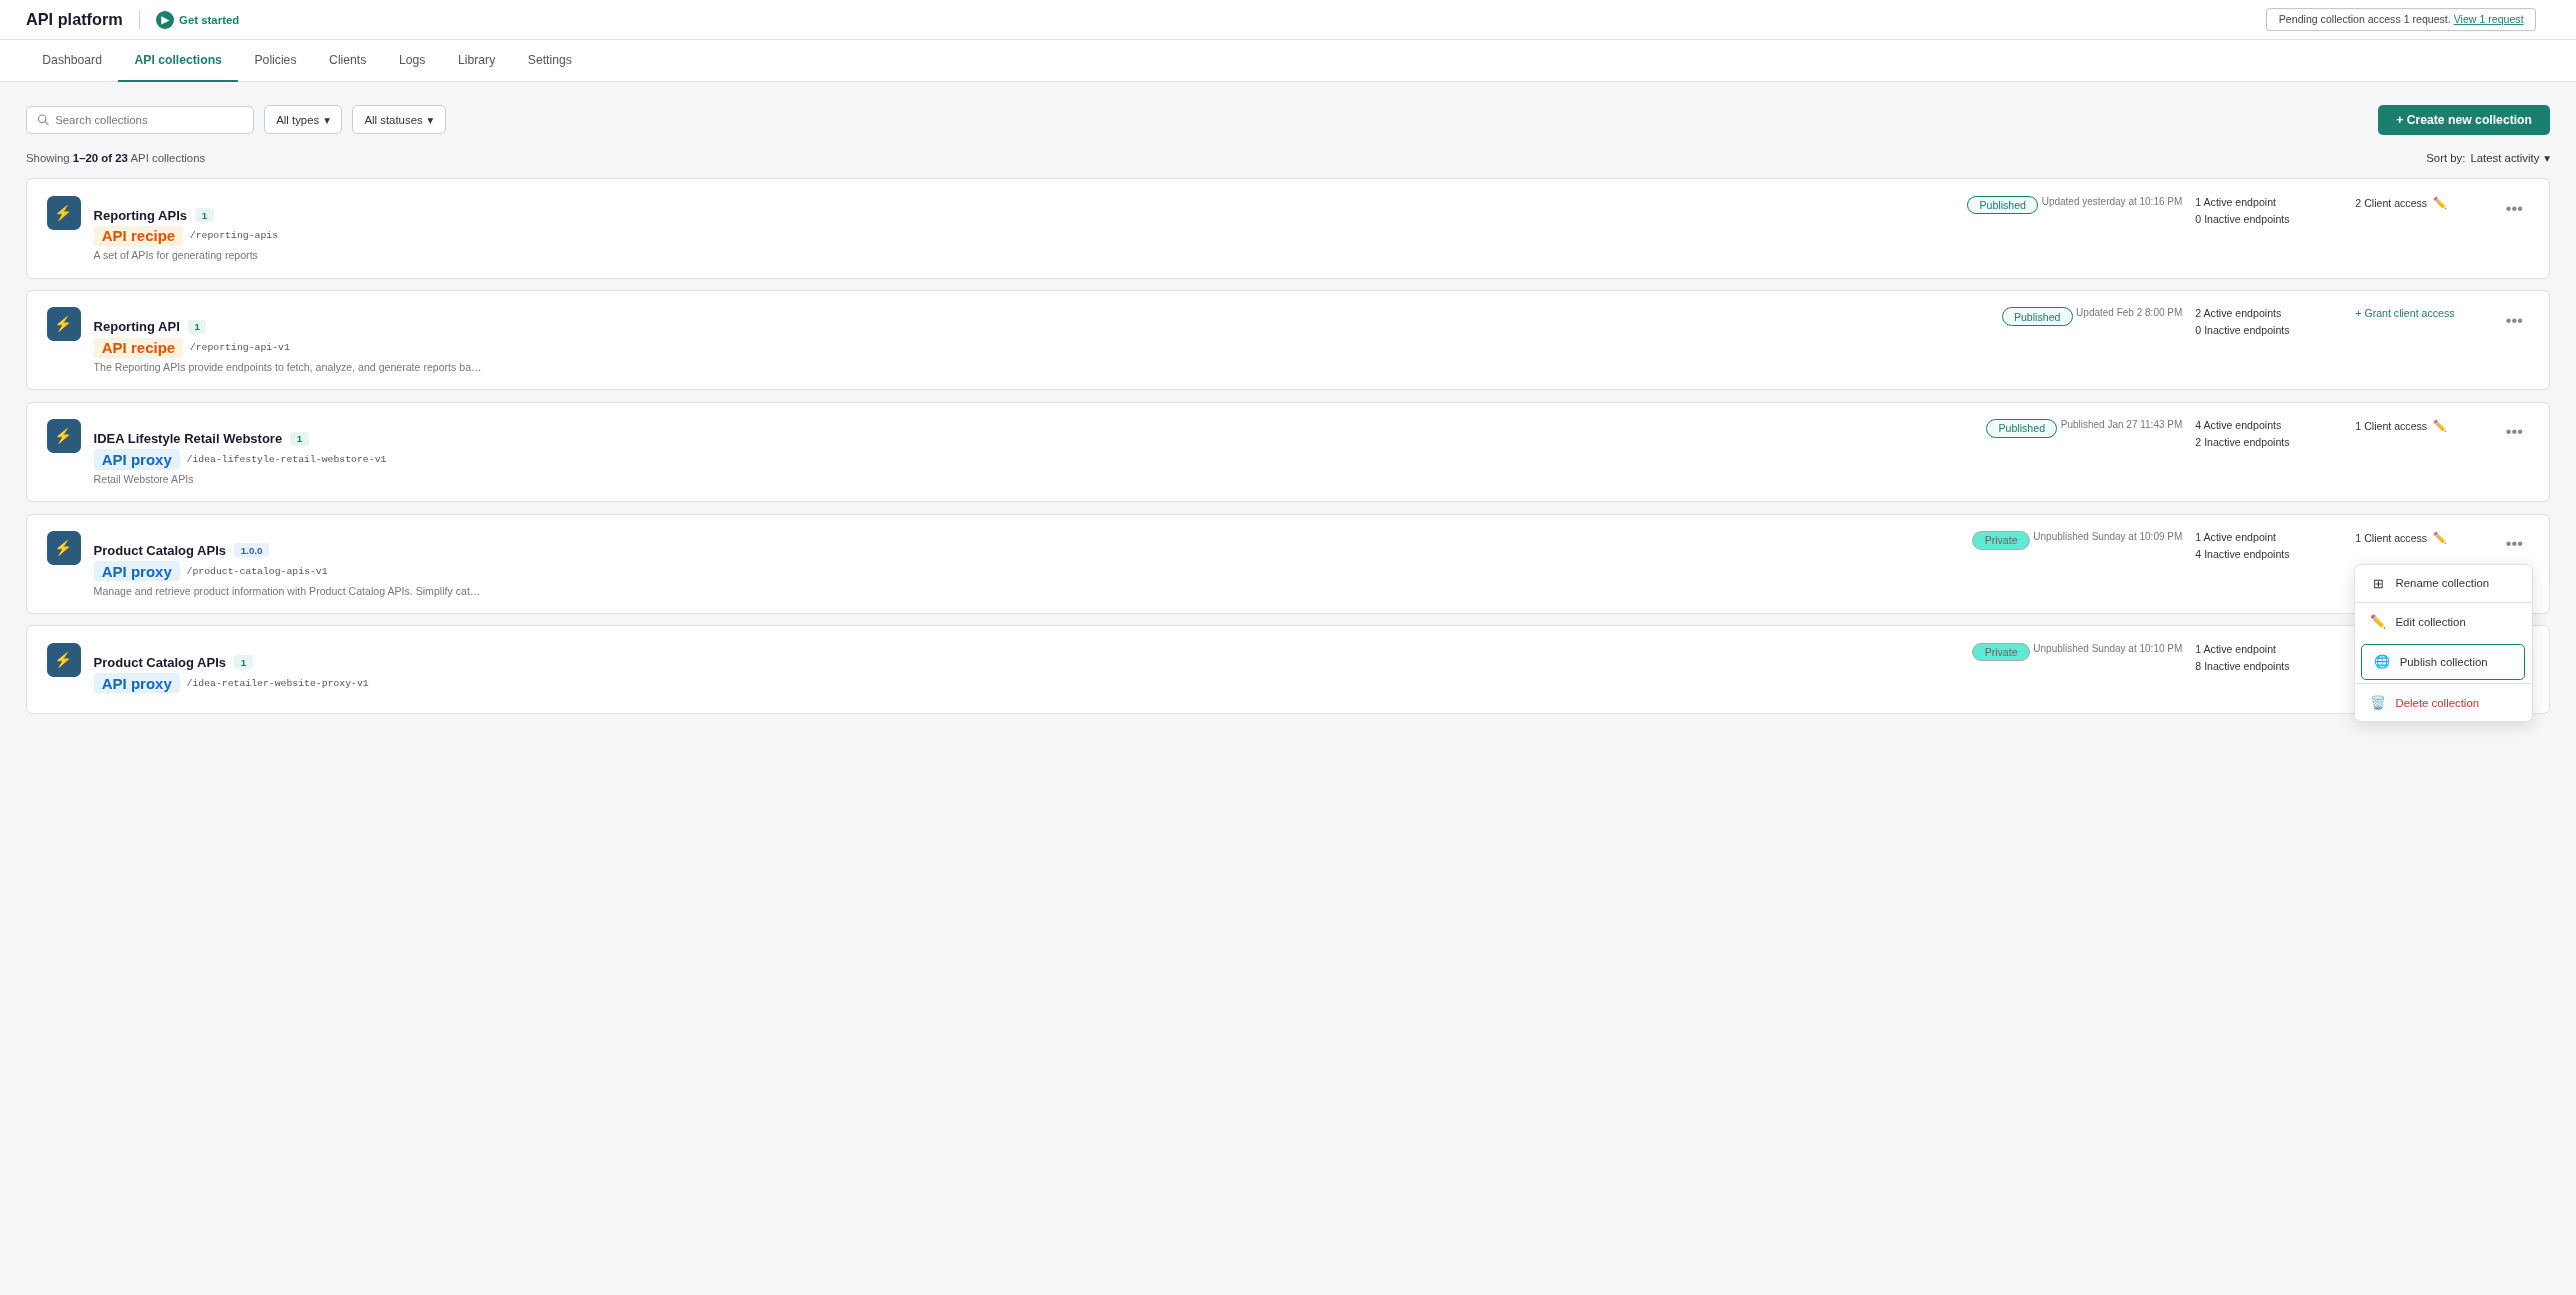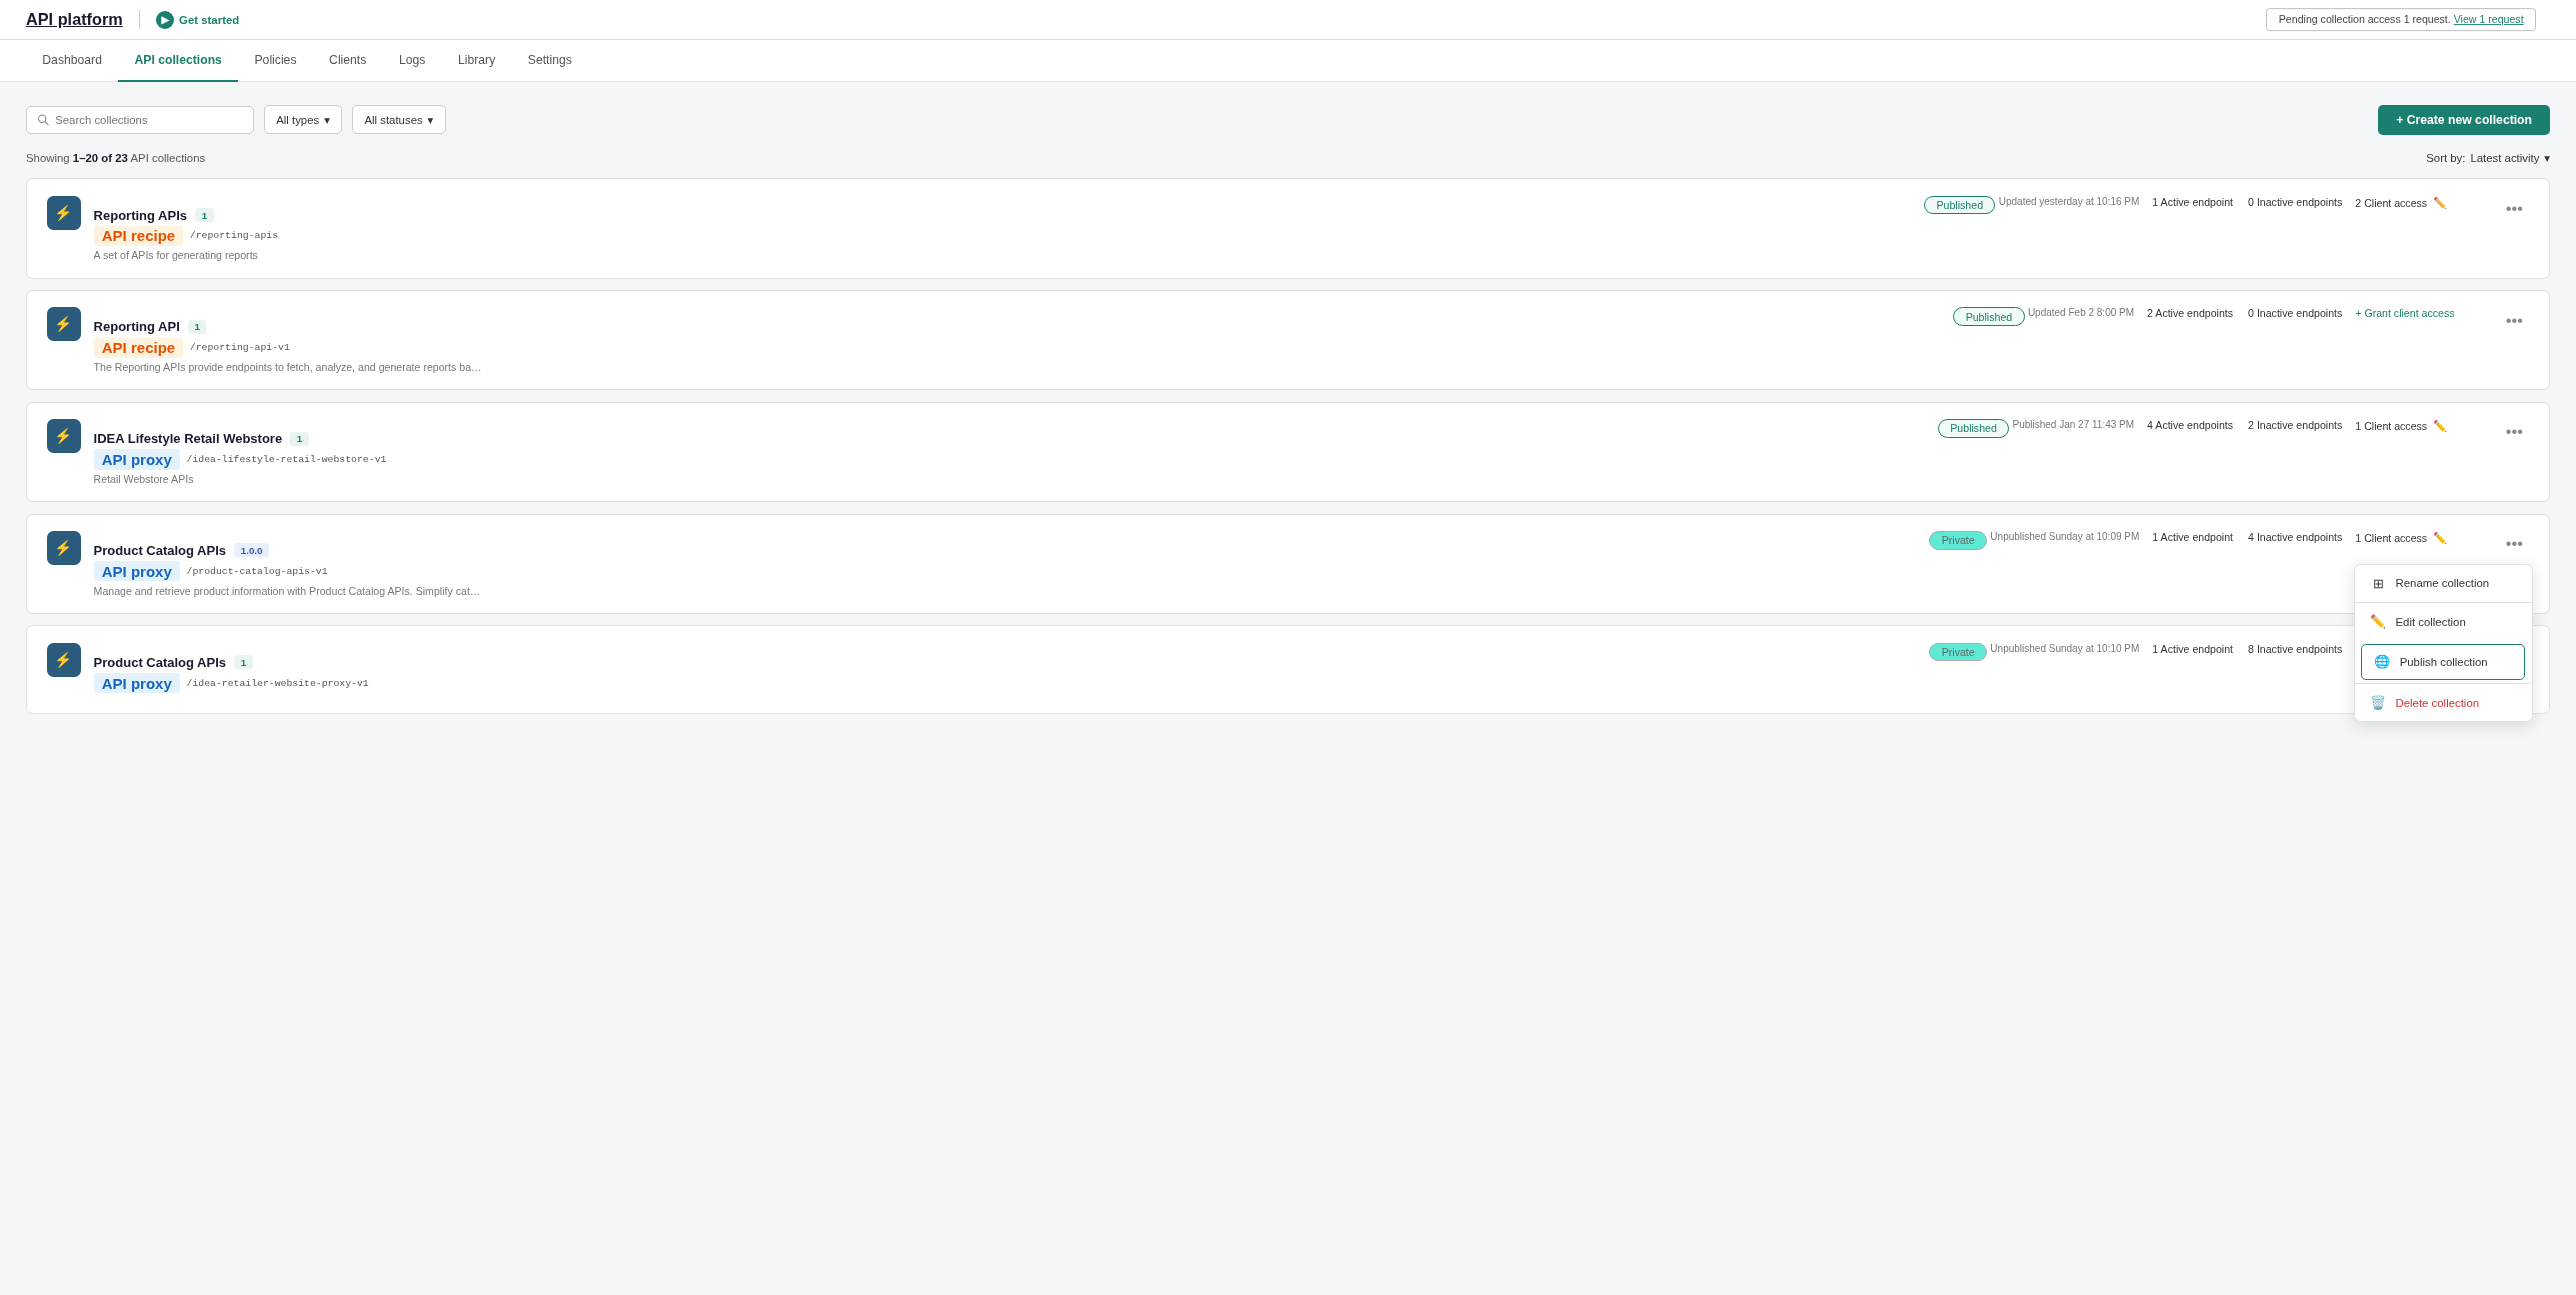--- a/index.html
+++ b/index.html
@@ -11,21 +11,20 @@
       padding: 9.8px 26px;
       display: flex;
       align-items: center;
       gap: 16.3px;
       position: relative;
     }
     .app-title {
       font-size: 16.3px;
       font-weight: 700;
       color: #1a1a2e;
-      text-decoration: underline;
     }
     .divider-v {
       width: 0.8px;
       height: 19.6px;
       background: #ccc;
     }
     .get-started {
       display: flex;
       align-items: center;
       gap: 4.9px;
@@ -243,22 +242,23 @@
       font-size: 10.6px;
       font-weight: 500;
       border: 0.8px solid;
     }
     .status-published { border-color: #1a7f6e; color: #1a7f6e; background: #f0faf7; }
     .status-private { border-color: #aaa; color: #666; background: #5eead4; text-align: center; }
     .status-date { font-size: 10px; color: #777; }
 
     .endpoints-area {
       display: flex;
+      flex-direction: column;
       min-width: 147px;
-      gap: 15px;
+      gap: 5px;
     }
     .endpoint-line { font-size: 10.6px; color: #333; }
 
     .access-area {
       display: flex;
       align-items: center;
       gap: 6.5px;
       min-width: 131px;
     }
     .access-text { font-size: 10.6px; color: #333; }

